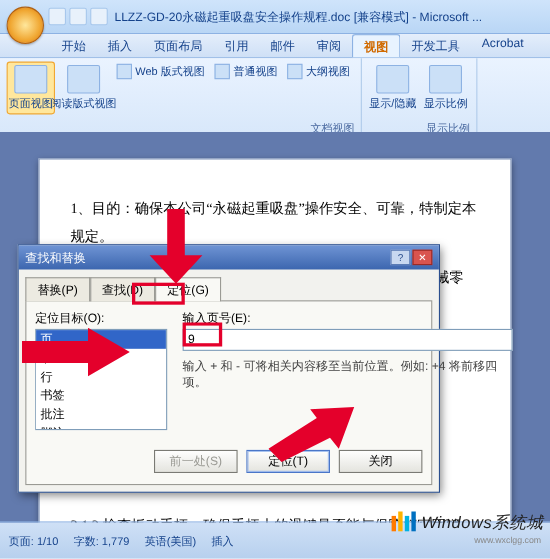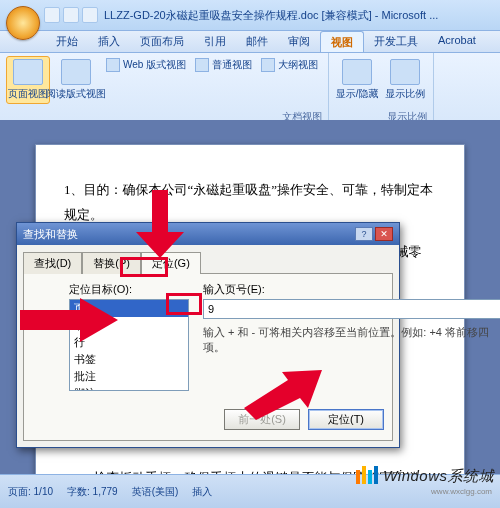--- a/index.html
+++ b/index.html
@@ -30,21 +30,21 @@
   .ruler-v { position:absolute; top:136px; bottom:18px; left:18px; width:16px; background:#f9fcff; border:1px solid #9cb9df; z-index:0;}
   .statusbar { position:absolute; left:0; right:0; bottom:0; height:34px; background:linear-gradient(#cfe0f6,#b7d0ee); border-top:1px solid #8db2e3; display:flex; align-items:center; gap:14px; padding:0 8px; font-size:10px; color:#15428b;}
   
   .dialog { position:absolute; left:16px; top:222px; width:384px; background:#f2f2ee; border:1px solid #2b4f8e; box-shadow:2px 3px 8px rgba(0,0,0,.5); font-size:11px; z-index:20;}
   .dlg-title { height:22px; background:linear-gradient(#6f94d4,#3c66af); color:#fff; display:flex; align-items:center; padding:0 6px; justify-content:space-between;}
   .dlg-close { width:18px; height:14px; background:#d9544f; border:1px solid #9a2a26; color:#fff; font-size:9px; display:flex; align-items:center; justify-content:center; }
   .dlg-tabs { display:flex; padding:6px 6px 0; gap:0; }
   .dlg-tab { padding:3px 10px; border:1px solid #9a9a94; background:#eceae1; position:relative; top:1px; border-bottom:none; cursor:default;}
   .dlg-tab.active { background:#f9f9f5; z-index:2; }
   .dlg-pane { margin:0 6px 6px; border:1px solid #9a9a94; background:#f9f9f5; padding:8px 8px 10px; }
-  .row { display:flex; gap:14px;margin-left:37px; }
+  .row { display:flex; gap:14px; }
   .col { display:flex; flex-direction:column; }
   .lbl { margin-bottom:2px; }
   .listbox { width:120px; height:92px; background:#fff; border:1px solid #7f9db9; overflow:auto; font-size:11px;}
   .listbox div { padding:1px 4px; }
   .listbox div.sel { background:#3166c8; color:#fff; }
   .txt { height:20px; border:1px solid #7f9db9; background:#fff; padding:1px 4px; font-size:11px; width:300px;}
   .hint { margin-top:6px; color:#444; font-size:11px;}
   .dlg-btns { display:flex; justify-content:flex-end; gap:8px; margin-top:18px; }
   .btn { min-width:76px; height:21px; border:1px solid #7a7a74; background:linear-gradient(#fefefe,#e4e4de); font-size:11px; padding:0 8px;}
   .btn.def { border:1px solid #4a76c8; box-shadow:0 0 0 1px #a8c3ef inset;}
@@ -142,22 +142,22 @@
 
 <div class="dialog">
   <div class="dlg-title">
     <span>查找和替换</span>
     <div style="display:flex;gap:2px">
       <div class="dlg-close" style="background:#c8d8f0;border-color:#5a7bb5;color:#2b4f8e">?</div>
       <div class="dlg-close">✕</div>
     </div>
   </div>
   <div class="dlg-tabs">
+    <div class="dlg-tab">替换(P)</div>
     <div class="dlg-tab">查找(D)</div>
-    <div class="dlg-tab">替换(P)</div>
     <div class="dlg-tab active">定位(G)</div>
   </div>
   <div class="dlg-pane">
     <div class="row">
       <div class="col">
         <div class="lbl">定位目标(O):</div>
         <div class="listbox">
           <div class="sel">页</div>
           <div>节</div>
           <div>行</div>
@@ -168,20 +168,21 @@
       </div>
       <div class="col" style="flex:1">
         <div class="lbl">输入页号(E):</div>
         <input class="txt" value="9" style="">
         <div class="hint">输入 + 和 - 可将相关内容移至当前位置。例如: +4 将前移四项。</div>
       </div>
     </div>
     <div class="dlg-btns">
       <button class="btn" disabled="">前一处(S)</button>
       <button class="btn def">定位(T)</button>
+      <button class="btn">关闭</button>
     </div>
   </div>
 </div>
 
 <div class="red-box" style="left:120px; top:257px; width:48px; height:20px;"></div>
 <div class="red-box" style="left:166px; top:293px; width:36px; height:22px;"></div>
 
 <svg class="arrow" style="left:130px; top:190px; width:60px; height:70px;">
   <polygon points="22,0 38,0 38,42 54,42 30,68 6,42 22,42" fill="#e4002b"></polygon>
 </svg>

